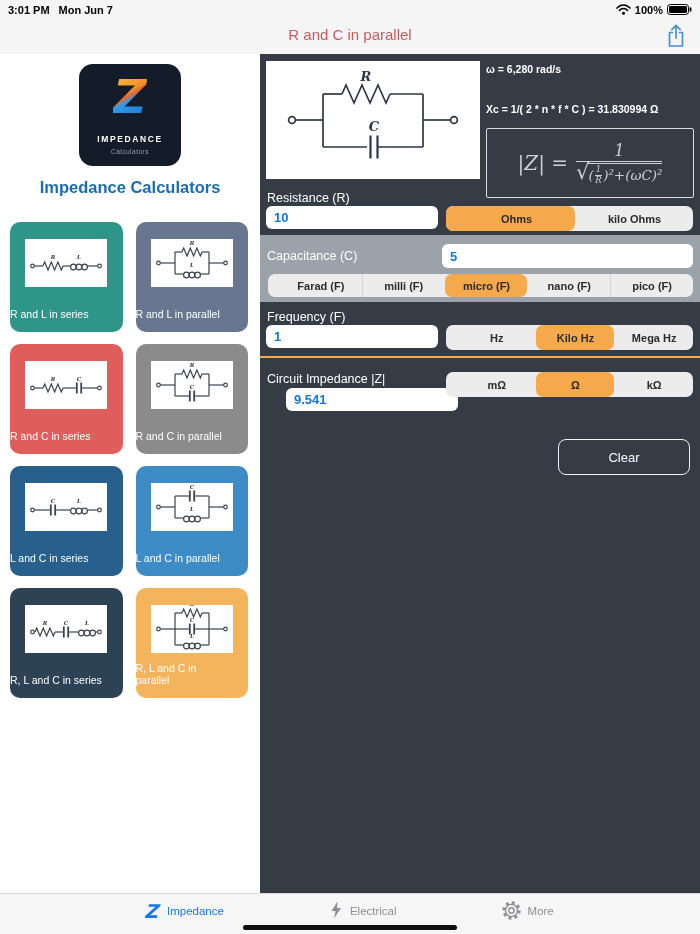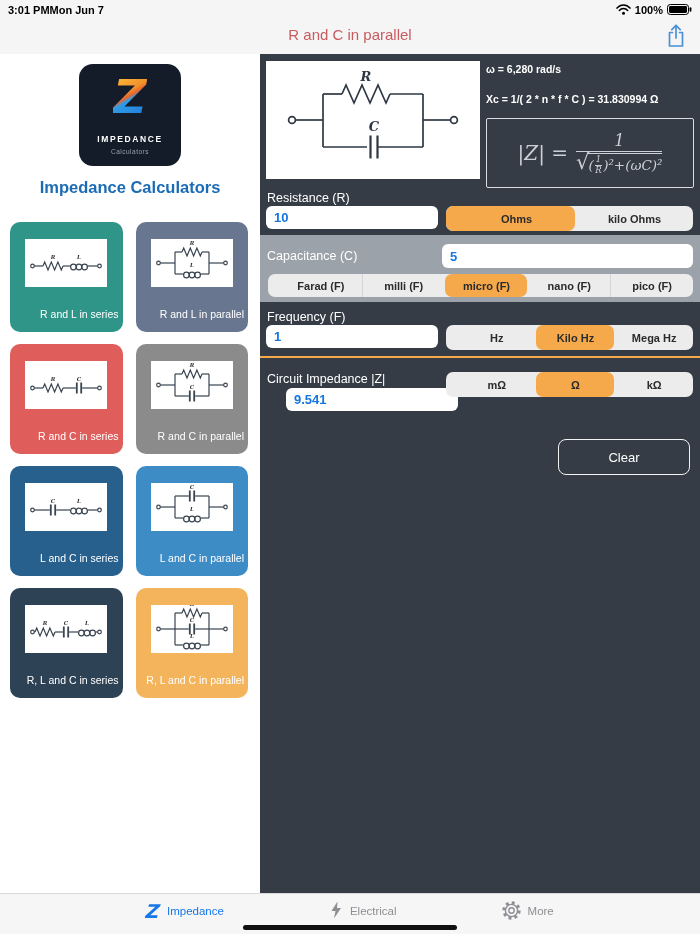--- a/index.html
+++ b/index.html
@@ -2,48 +2,48 @@
 <html><head>
 <meta charset="utf-8">
 <style>
   * { margin:0; padding:0; box-sizing:border-box; }
   html,body { width:700px; height:934px; }
   body { font-family:"Liberation Sans", sans-serif; background:#fff; position:relative; overflow:hidden; }
 
   
   .header { position:absolute; top:0; left:0; width:700px; height:54px; background:#f5f5f6; z-index:5; }
   .statusbar { position:absolute; top:0; left:0; right:0; height:20px; display:flex; align-items:center; font-size:11px; font-weight:700; color:#000; padding:0 8px; }
-  .st-left { display:flex; gap:0; }
+  .st-left { display:flex; gap:9px; }
   .st-right { margin-left:auto; display:flex; align-items:center; gap:4px; }
   .nav-title { position:absolute; top:26px; left:0; right:0; text-align:center; font-size:15px; color:#c85b60; font-weight:400; }
   .share-btn { position:absolute; top:23px; right:12px; width:24px; height:28px; background:none; border:none; cursor:pointer; }
 
   
   .sidebar { position:absolute; top:54px; left:0; width:260px; bottom:41px; background:#ffffff; }
   .logo-box { position:absolute; top:10px; left:50%; transform:translateX(-50%); width:102px; height:102px; background:#151c29; border-radius:14px; text-align:center; }
   .logo-z { display:inline-block; margin-top:8px; font-size:46px; line-height:1.1; font-weight:bold; font-style:italic; font-family:"DejaVu Sans", sans-serif;
             background:linear-gradient(150deg,#ffc93c 0%,#f2902c 40%,#e8662c 47%,#2f9be8 53%,#1b6fd4 100%);
             -webkit-background-clip:text; background-clip:text; color:transparent; }
   .logo-name { position:absolute; left:0; right:0; bottom:22px; color:#fff; font-size:8.5px; font-weight:700; letter-spacing:1.6px; }
   .logo-sub { position:absolute; left:0; right:0; bottom:11px; color:#97a0ad; font-size:6.5px; letter-spacing:0.5px; }
   .sb-title { position:absolute; top:124px; left:0; right:0; text-align:center; color:#1b6cb5; font-size:16.5px; font-weight:700; }
   .tiles { position:absolute; top:168px; left:0; right:2px; padding:0 10px; display:grid; grid-template-columns:1fr 1fr; gap:12px 13px; }
   .tile { height:110px; border-radius:10px; position:relative; cursor:pointer; }
   .thumb { position:absolute; top:17px; left:50%; transform:translateX(-50%); width:82px; height:48px; background:#fff; }
   .thumb svg { width:100%; height:100%; display:block; }
-  .tile-label { position:absolute; bottom:12px; left:0; right:4px; text-align:right; color:#fff; font-size:10.5px;margin-top:28px; }
+  .tile-label { position:absolute; bottom:12px; left:0; right:16px; text-align:left; color:#fff; font-size:10.5px;margin-top:28px; }
 
   
   .main { position:absolute; top:54px; left:260px; width:440px; bottom:41px; background:#353c45; color:#fff; }
   .circuit-box { position:absolute; top:7px; left:6px; width:214px; height:118px; background:#fff; }
   .circuit-box svg { width:100%; height:100%; display:block; }
   .info-col { position:absolute; top:7px; left:226px; width:208px; }
   .info-line { font-size:10.5px; font-weight:700; color:#fff; }
   .info-line.l1 { margin-top:2px; }
-  .info-line.l2 { margin-top:18px; }
+  .info-line.l2 { margin-top:28px; }
   .formula-box { margin-top:13px; height:70px; border:1.5px solid #d9dde1; border-radius:2px; display:flex; align-items:center; justify-content:center; color:#ccd1d7; font-family:"DejaVu Serif", serif; font-style:italic; }
   .f-lhs { font-size:20px; margin-right:8px; }
   .frac { display:inline-flex; flex-direction:column; align-items:center; }
   .f-num { font-size:16px; align-self:stretch; text-align:center; border-bottom:1.5px solid #ccd1d7; padding:0 4px 1px; }
   .f-den { display:flex; align-items:flex-start; padding-top:1px; }
   .f-sqrt { font-size:21px; font-style:normal; line-height:1; transform:translateY(-1px); }
   .f-rad { border-top:1.5px solid #ccd1d7; font-size:13.5px; padding-top:1px; margin-left:-1px; display:flex; align-items:center; }
   .ifrac { display:inline-flex; flex-direction:column; align-items:center; font-size:8.5px; line-height:1.1; margin:0 1px; }
   .ifrac .top { border-bottom:1px solid #ccd1d7; padding:0 1px; }
 

